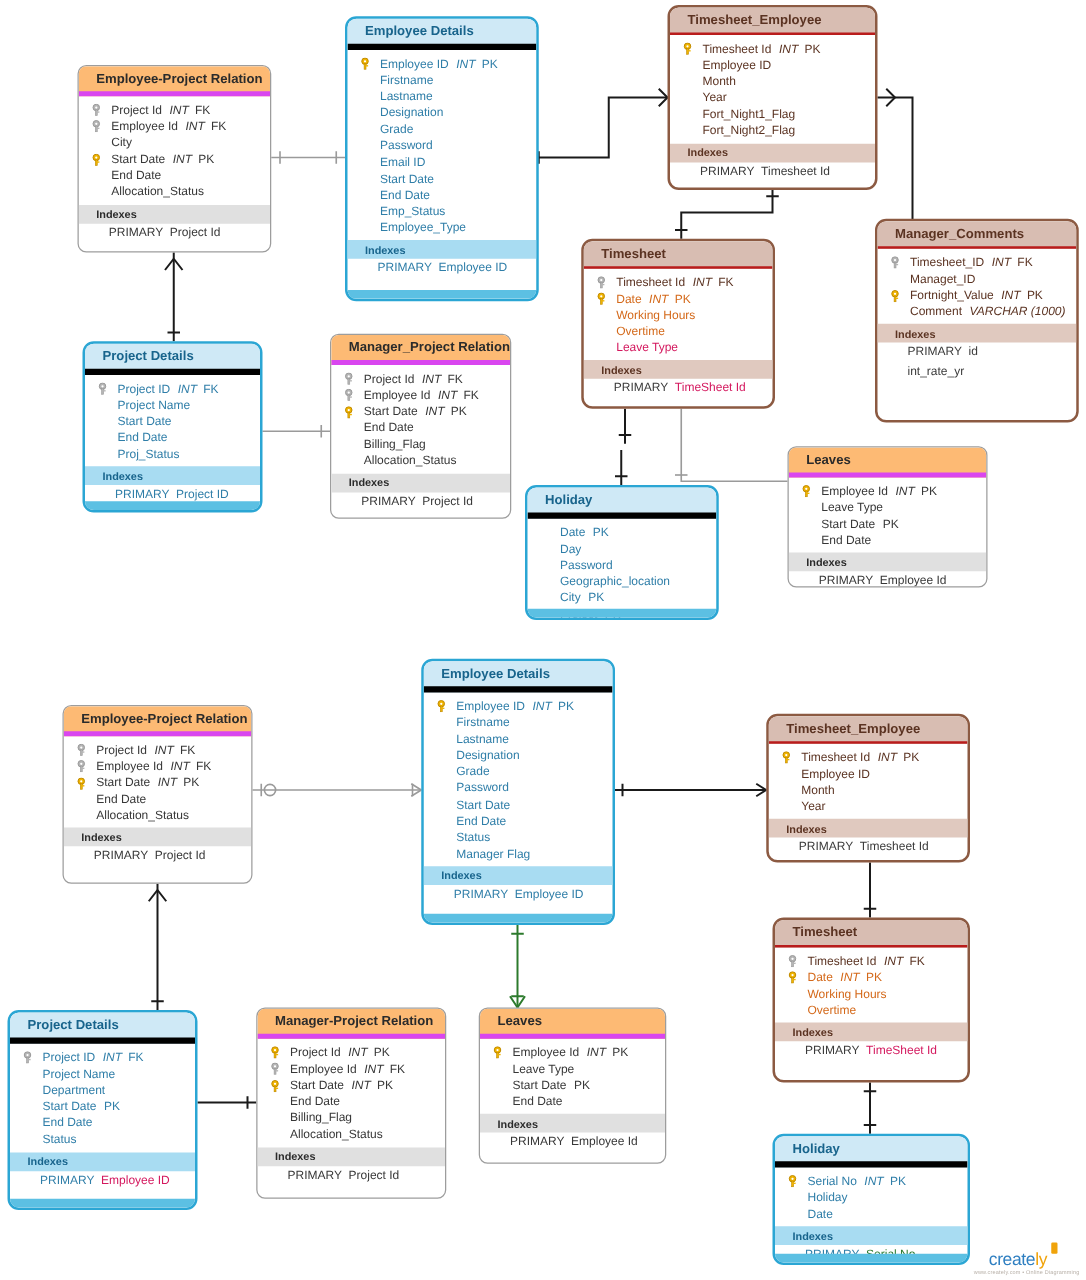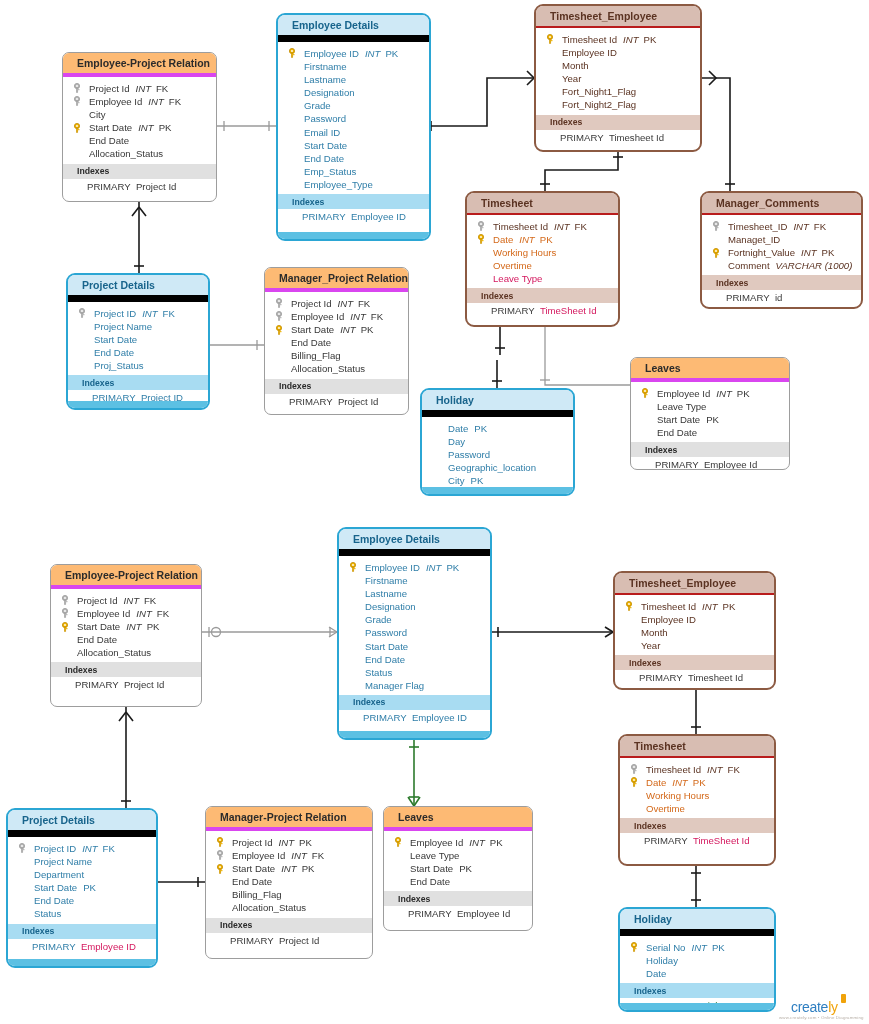--- a/index.html
+++ b/index.html
@@ -25,21 +25,21 @@
 
   
   .gray{border-color:#9d9d9d;}
   .gray .hdr{background:#fdba74;color:#2b2b2b;border-bottom:4px solid #d946ef;}
   .gray .row{color:#373737;}
   .gray .idxhdr{background:#e0e0e0;color:#2b2b2b;}
   .gray .idxrow{color:#373737;}
 
   
   .blue{border:2px solid #2ba6d4;border-radius:9px;}
-  .blue .hdr{background:#cfe9f6;color:#18648c;border-bottom:7px solid #000000;}
+  .blue .hdr{background:#cfe9f6;color:#18648c;border-bottom:5px solid #000000;}
   .blue .row{color:#2f7ea8;}
   .blue .idxhdr{background:#a8dcf2;color:#18648c;}
   .blue .idxrow{color:#2f7ea8;}
   .blue .btmbar{position:absolute;left:0;right:0;bottom:0;height:7px;background:#5cc0e3;}
 
   
   .brown{border:2px solid #8c5a42;border-radius:9px;}
   .brown .hdr{background:#d8bdb2;color:#5b3322;border-bottom:2px solid #b91c1c;}
   .brown .row{color:#5b3322;}
   .brown .idxhdr{background:#e0c9bf;color:#5b3322;}
@@ -225,21 +225,21 @@
                 <circle cx="4" cy="3" r="0.9" fill="#ffffff"></circle>
               </svg></span><span class="nm">Date</span><span class="ty">INT</span><span class="ct">PK</span></div>
           <div class="row orange"><span class="nm">Working Hours</span></div>
           <div class="row orange"><span class="nm">Overtime</span></div>
           <div class="row magenta"><span class="nm">Leave Type</span></div>
         </div>
         <div class="idxhdr">Indexes</div>
         <div class="idxrow"><span>PRIMARY</span>&nbsp;&nbsp;<span class="magenta">TimeSheet Id</span></div>
         <div class="pad"></div>
       </div>
-      <div class="ent brown" style="left: 700px; top: 191px; width: 163px; height: 118px;">
+      <div class="ent brown" style="left: 700px; top: 175px; width: 163px; height: 163px;">
         <div class="hdr">Manager_Comments</div>
         <div class="body">
           <div class="row"><span class="kw"><svg width="8" height="10" viewBox="0 0 8 10">
                 <circle cx="4" cy="3" r="2.6" fill="#b5b5b5" stroke="#9a9a9a" stroke-width="0.8"></circle>
                 <rect x="3.3" y="4.8" width="1.5" height="4.6" fill="#b5b5b5" stroke="#9a9a9a" stroke-width="0.5"></rect>
                 <rect x="4.6" y="6.1" width="1.9" height="1.1" fill="#b5b5b5"></rect>
                 <circle cx="4" cy="3" r="0.9" fill="#ffffff"></circle>
               </svg></span><span class="nm">Timesheet_ID</span><span class="ty">INT</span><span class="ct">FK</span></div>
           <div class="row"><span class="nm">Managet_ID</span></div>
           <div class="row"><span class="kw"><svg width="8" height="10" viewBox="0 0 8 10">
@@ -435,21 +435,21 @@
           <div class="row"><span class="nm">Department</span></div>
           <div class="row"><span class="nm">Start Date</span><span class="ct">PK</span></div>
           <div class="row"><span class="nm">End Date</span></div>
           <div class="row"><span class="nm">Status</span></div>
         </div>
         <div class="idxhdr">Indexes</div>
         <div class="idxrow"><span>PRIMARY</span>&nbsp;&nbsp;<span class="magenta">Employee ID</span></div>
         <div class="pad"></div>
         <div class="btmbar"></div>
       </div>
-      <div class="ent gray" style="left: 205px; top: 806px; width: 168px; height: 153px;">
+      <div class="ent gray" style="left: 205px; top: 806px; width: 152px; height: 153px;">
         <div class="hdr">Manager-Project Relation</div>
         <div class="body">
           <div class="row"><span class="kw"><svg width="8" height="10" viewBox="0 0 8 10">
                 <circle cx="4" cy="3" r="2.6" fill="#f0b400" stroke="#c08a00" stroke-width="0.8"></circle>
                 <rect x="3.3" y="4.8" width="1.5" height="4.6" fill="#f0b400" stroke="#c08a00" stroke-width="0.5"></rect>
                 <rect x="4.6" y="6.1" width="1.9" height="1.1" fill="#f0b400"></rect>
                 <circle cx="4" cy="3" r="0.9" fill="#ffffff"></circle>
               </svg></span><span class="nm">Project Id</span><span class="ty">INT</span><span class="ct">PK</span></div>
           <div class="row"><span class="kw"><svg width="8" height="10" viewBox="0 0 8 10">
                 <circle cx="4" cy="3" r="2.6" fill="#b5b5b5" stroke="#9a9a9a" stroke-width="0.8"></circle>

